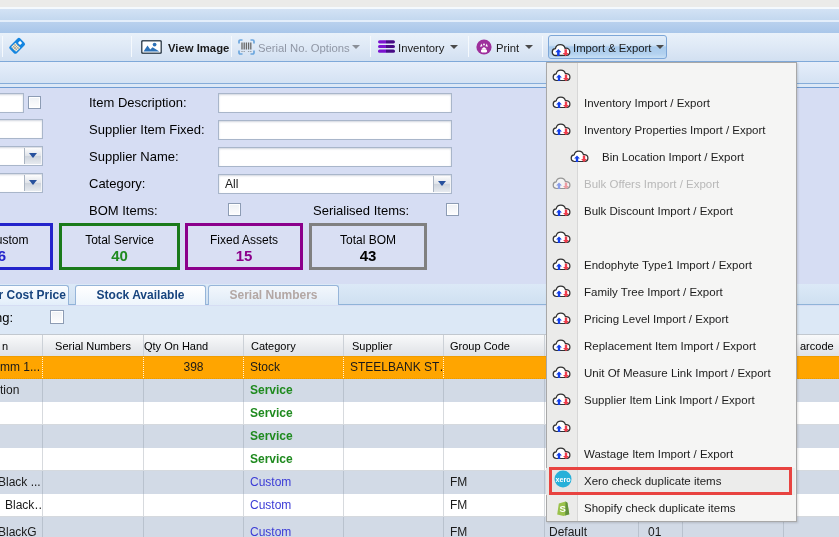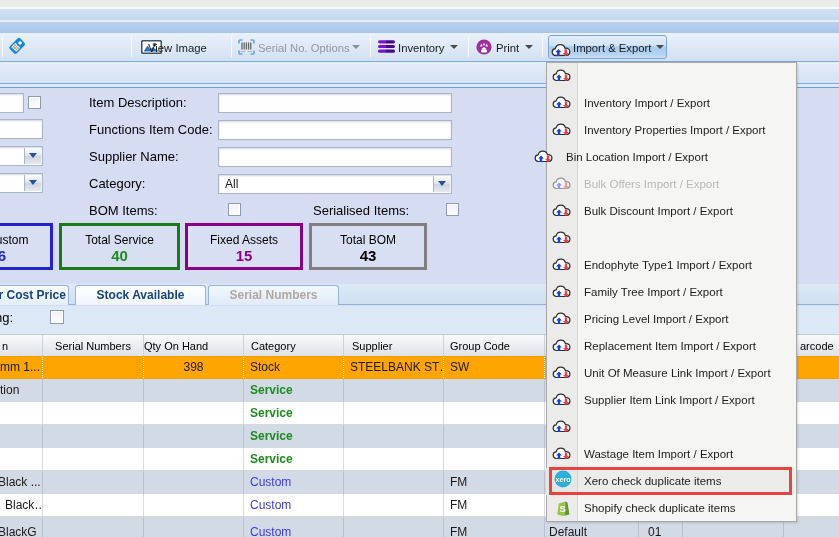--- a/index.html
+++ b/index.html
@@ -91,21 +91,21 @@
 <path d="M6 9.6 H13 M6 11.6 H13 M7.7 7.6 V13.6 M9.5 7.6 V13.6 M11.3 7.6 V13.6" stroke="#9a9a8a" stroke-width="0.7"></path>
 </g>
 </svg></div>
   <div class="abs tbtext" style="left:28px;margin-top:48px;">Inventory Overview</div>
   <div class="abs tsep" style="left:131px;"></div>
   <div class="abs" style="left:141px; top:40px;" id="icon-img"><svg width="21" height="14" viewBox="0 0 21 14">
 <rect x="0.7" y="0.7" width="19.6" height="12.6" rx="1.5" fill="#ffffff" stroke="#44525f" stroke-width="1.6"></rect>
 <circle cx="13.6" cy="4.6" r="1.9" fill="#2d72b8"></circle>
 <path d="M2.5 11.5 L6.5 5.5 L9.3 9.4 L11.6 7.2 L18.4 11.5 Z" fill="#2d72b8"></path>
 </svg></div>
-  <div class="abs tbtext" style="left:148px;">View Image</div>
+  <div class="abs tbtext" style="left:168px;font-weight:bold;">View Image</div>
   <div class="abs tsep" style="left:231px;"></div>
   <div class="abs" style="left:238px; top:39px;" id="icon-bar"><svg width="17" height="16" viewBox="0 0 17 16">
 <path d="M1 4.5 V2.2 A1.2 1.2 0 0 1 2.2 1 H4.5 M12.5 1 H14.8 A1.2 1.2 0 0 1 16 2.2 V4.5 M16 11.5 V13.8 A1.2 1.2 0 0 1 14.8 15 H12.5 M4.5 15 H2.2 A1.2 1.2 0 0 1 1 13.8 V11.5" fill="none" stroke="#6ba6de" stroke-width="1.7"></path>
 <path d="M4 3.5 V10.5 M6.2 3.5 V10.5 M8.4 3.5 V10.5 M10.6 3.5 V10.5 M12.8 3.5 V10.5" stroke="#686868" stroke-width="1.3"></path>
 <path d="M4 12 V12.6 M6.2 12 V12.6 M10.6 12 V12.6 M12.8 12 V12.6" stroke="#555555" stroke-width="1.3"></path>
 </svg></div>
   <div class="abs tbtext" style="left:258px; color:#9097a5;">Serial No. Options</div>
   <div class="abs darr" style="left:352px; border-top-color:#8a8f98;"></div>
   <div class="abs tsep" style="left:370px;"></div>
   <div class="abs" style="left:378px; top:40px;" id="icon-fn"><svg width="17" height="13" viewBox="0 0 17 13">
@@ -152,21 +152,21 @@
         <span class="chev"></span>
       </span>
     </div>
   <div class="abs inp" style="left:-10px; top:173px; width:53px; height:20px;">
       <span class="combtn">
         <span class="chev"></span>
       </span>
     </div>
 
   <div class="abs lbl" style="left:89px; top:95px;">Item Description:</div>
-  <div class="abs lbl" style="left:89px; top:122px;">Functions Item Code:</div>
+  <div class="abs lbl" style="left:89px; top:122px;">Supplier Item Fixed:</div>
   <div class="abs lbl" style="left:89px; top:149px;">Supplier Name:</div>
   <div class="abs lbl" style="left:89px; top:176px;">Category:</div>
   <div class="abs lbl" style="left:89px; top:203px;">BOM Items:</div>
   <div class="abs lbl" style="left:313px; top:203px;">Serialised Items:</div>
 
   <div class="abs inp" style="left:218px; top:93px; width:234px; height:20px;"></div>
   <div class="abs inp" style="left:218px; top:120px; width:234px; height:20px;"></div>
   <div class="abs inp" style="left:218px; top:147px; width:234px; height:20px;"></div>
   <div class="abs inp" style="left:218px; top:174px; width:234px; height:20px; line-height:18px; padding-left:6px;">All<span class="combtn">
         <span class="chev"></span>
@@ -211,21 +211,20 @@
     <div class="gh" style="left:683px; width:101px;"></div>
     <div class="gh" style="left:784px; width:55px; padding-left:16px; border-right:none;">arcode</div>
   </div>
 
   <div class="grow" style="top:356px; height:23px; background:#ffa500; border-top:1px solid #f09d00; border-bottom:1px dotted #e89a00; line-height:21px;">
     <div class="gcell" style="left:0; width:43px; padding-left:0; border-right:1px dotted rgba(255,255,255,.85);">mm 1...</div>
     <div class="gcell" style="left:43px; width:101px; border-right:1px dotted rgba(255,255,255,.85);"></div>
     <div class="gcell" style="left:144px; width:100px; text-align:center; padding-left:0; border-right:1px dotted rgba(255,255,255,.85);">398</div>
     <div class="gcell" style="left:244px; width:100px; border-right:1px dotted rgba(255,255,255,.85);">Stock</div>
     <div class="gcell" style="left:344px; width:100px; border-right:1px dotted rgba(255,255,255,.85);">STEELBANK ST…</div>
-    <div class="gcell" style="left:444px; width:101px; border-right:1px dotted rgba(255,255,255,.85);">SW</div>
     <div class="gcell" style="left:545px; width:294px; border-right:none;"></div>
   </div>
   <div class="grow" style="top:379px; background:#d2dae6;">
     <div class="gcell" style="left:0; width:43px; padding-left:0;">tion</div>
     <div class="gcell" style="left:43px; width:101px;"></div>
     <div class="gcell" style="left:144px; width:100px;"></div>
     <div class="gcell svc" style="left:244px; width:100px;">Service</div>
     <div class="gcell" style="left:344px; width:100px;"></div>
     <div class="gcell" style="left:444px; width:101px;"></div>
     <div class="gcell" style="left:545px; width:294px; border-right:none;"></div>
@@ -308,21 +307,21 @@
         <span class="mtx">Inventory Import / Export</span>
       </div>
   <div class="mi" style="left:546px; top:117px; position:absolute;">
         <span class="mic"><svg width="20" height="16" viewBox="0 0 20 16">
 <path d="M4.6 13.5 C2.6 13.4 1.2 11.9 1.2 10.1 C1.2 8.4 2.5 7 4.2 6.9 C4.6 4.7 6.5 3.1 8.8 3.1 C11 3.1 12.9 4.6 13.4 6.6 C13.7 6.5 14 6.5 14.3 6.5 C16.3 6.5 17.9 8.1 17.9 10 C17.9 11.8 16.5 13.3 14.7 13.4 Z" fill="#ffffff" stroke="#303030" stroke-width="1.25" stroke-linejoin="round"></path>
 <path d="M7 7.4 L9.9 10.4 H8.2 V13.9 H5.8 V10.4 H4.1 Z" fill="#1440e8"></path>
 <path d="M12.8 7.6 H15.2 V11.1 H16.9 L14 14.2 L11.1 11.1 H12.8 Z" fill="#ee3d4d"></path>
 </svg></span>
         <span class="mtx">Inventory Properties Import / Export</span>
       </div>
-  <div class="mi" style="left:528px; top:144px; position:absolute;">
+  <div class="mi" style="left:564px; top:144px; position:absolute;">
         <span class="mic"><svg width="20" height="16" viewBox="0 0 20 16">
 <path d="M4.6 13.5 C2.6 13.4 1.2 11.9 1.2 10.1 C1.2 8.4 2.5 7 4.2 6.9 C4.6 4.7 6.5 3.1 8.8 3.1 C11 3.1 12.9 4.6 13.4 6.6 C13.7 6.5 14 6.5 14.3 6.5 C16.3 6.5 17.9 8.1 17.9 10 C17.9 11.8 16.5 13.3 14.7 13.4 Z" fill="#ffffff" stroke="#303030" stroke-width="1.25" stroke-linejoin="round"></path>
 <path d="M7 7.4 L9.9 10.4 H8.2 V13.9 H5.8 V10.4 H4.1 Z" fill="#1440e8"></path>
 <path d="M12.8 7.6 H15.2 V11.1 H16.9 L14 14.2 L11.1 11.1 H12.8 Z" fill="#ee3d4d"></path>
 </svg></span>
         <span class="mtx">Bin Location Import / Export</span>
       </div>
   <div class="mi dis" style="left:546px; top:171px; position:absolute;">
         <span class="mic"><svg opacity="0.45" width="20" height="16" viewBox="0 0 20 16">
 <path d="M4.6 13.5 C2.6 13.4 1.2 11.9 1.2 10.1 C1.2 8.4 2.5 7 4.2 6.9 C4.6 4.7 6.5 3.1 8.8 3.1 C11 3.1 12.9 4.6 13.4 6.6 C13.7 6.5 14 6.5 14.3 6.5 C16.3 6.5 17.9 8.1 17.9 10 C17.9 11.8 16.5 13.3 14.7 13.4 Z" fill="#ffffff" stroke="#303030" stroke-width="1.25" stroke-linejoin="round"></path>

